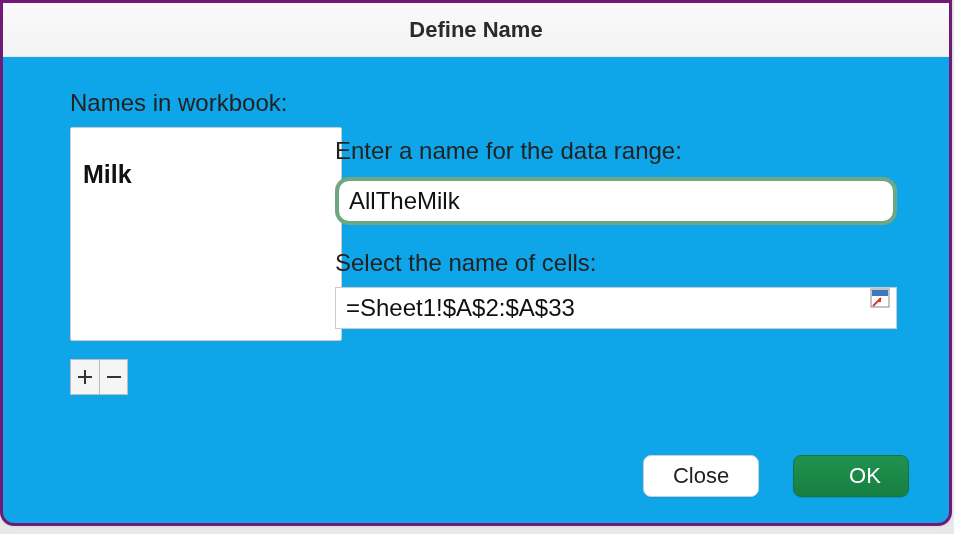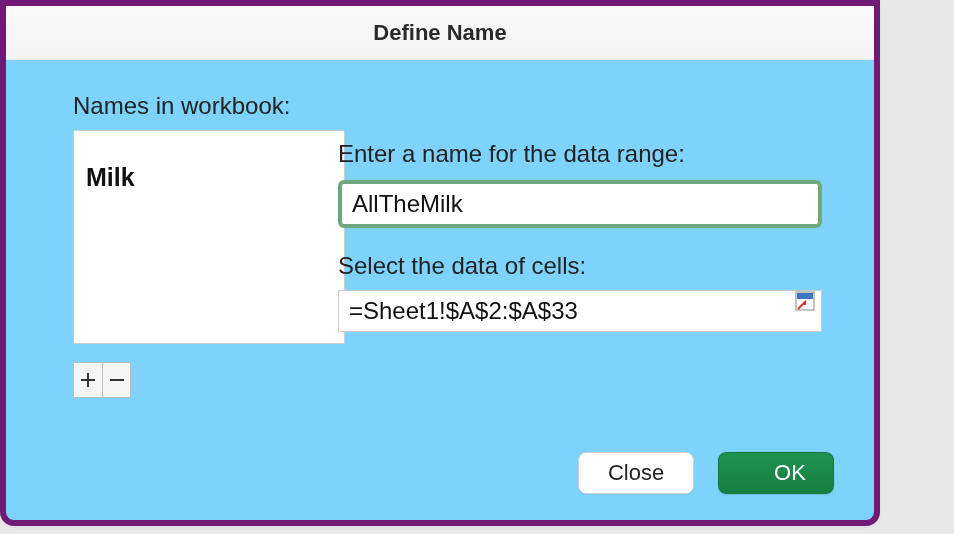--- a/index.html
+++ b/index.html
@@ -7,25 +7,25 @@
       font-family: -apple-system, BlinkMacSystemFont, "Segoe UI", Helvetica, Arial, sans-serif;
       background: #e8e8e8;
       width: 954px;
       height: 534px;
       overflow: hidden;
       position: relative;
     }
     .dialog {
       position: absolute;
       top: 0; left: 0;
-      width: 880px;
+      width: 952px;
       height: 526px;
-      background: #7dd3fc;
+      background: #0ea5e9;
       border-radius: 0 0 14px 14px;
-      border: 6px solid #701a75;
+      border: 3px solid #701a75;
       box-shadow: 0 1px 4px rgba(0,0,0,0.06);
     }
     .titlebar {
       height: 54px;
       border-bottom: 1px solid #e6e6e6;
       background: linear-gradient(#fafafa, #f3f3f3);
       display: flex;
       align-items: center;
       justify-content: center;
       font-weight: 700;
@@ -87,21 +87,21 @@
 
     .right-col {
       position: absolute;
       left: 332px;
       top: 80px;
       right: 52px;
     }
     .name-input-wrap {
       margin-top: 12px;
       border: 4px solid #6ea881;
-      border-radius: 6px;
+      border-radius: 14px;
       padding: 0;
       background: #fff;
     }
     .name-input {
       width: 100%;
       border: none;
       outline: none;
       font-size: 24px;
       padding: 6px 10px;
       background: transparent;
@@ -132,21 +132,21 @@
       border-left: 1px solid transparent;
       cursor: pointer;
     }
     .range-picker svg { display: block; }
 
     .footer {
       position: absolute;
       right: 40px;
       bottom: 26px;
       display: flex;
-      gap: 24px;
+      gap: 34px;
     }
     .btn {
       min-width: 116px;
       height: 42px;
       border-radius: 8px;
       font-size: 22px;
       display: inline-flex;
       align-items: center;
       justify-content: center;
       cursor: pointer;
@@ -194,21 +194,21 @@
       </div>
     </div>
 
     <div class="right-col">
       <div class="label">Enter a name for the data range:</div>
       <div class="name-input-wrap">
         <input class="name-input" type="text" value="AllTheMilk" style="">
       </div>
 
       <div class="section2">
-        <div class="label">Select the data of cells:</div>
+        <div class="label">Select the name of cells:</div>
         <div class="range-row">
           <input class="range-input" type="text" value="=Sheet1!$A$2:$A$33" style="">
           <div class="range-picker">
             <svg width="20" height="20" viewBox="0 0 20 20">
               <rect x="1" y="1" width="18" height="18" fill="#fff" stroke="#888"></rect>
               <rect x="2" y="2" width="16" height="6" fill="#3a78c3"></rect>
               <rect x="2" y="8" width="16" height="10" fill="#fff"></rect>
               <path d="M3 18 L11 10 L11 14 L7 14 Z" fill="#d23a2a"></path>
               <path d="M3 18 L11 10" stroke="#d23a2a" stroke-width="2"></path>
             </svg>

